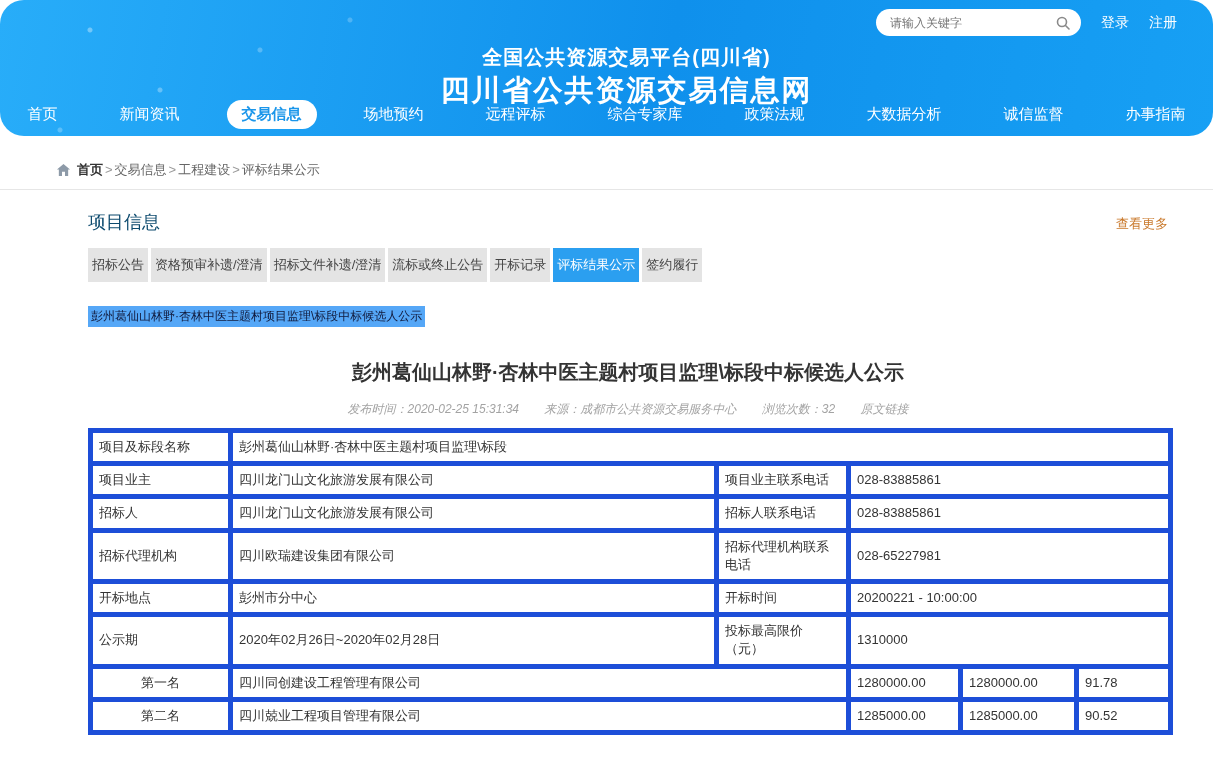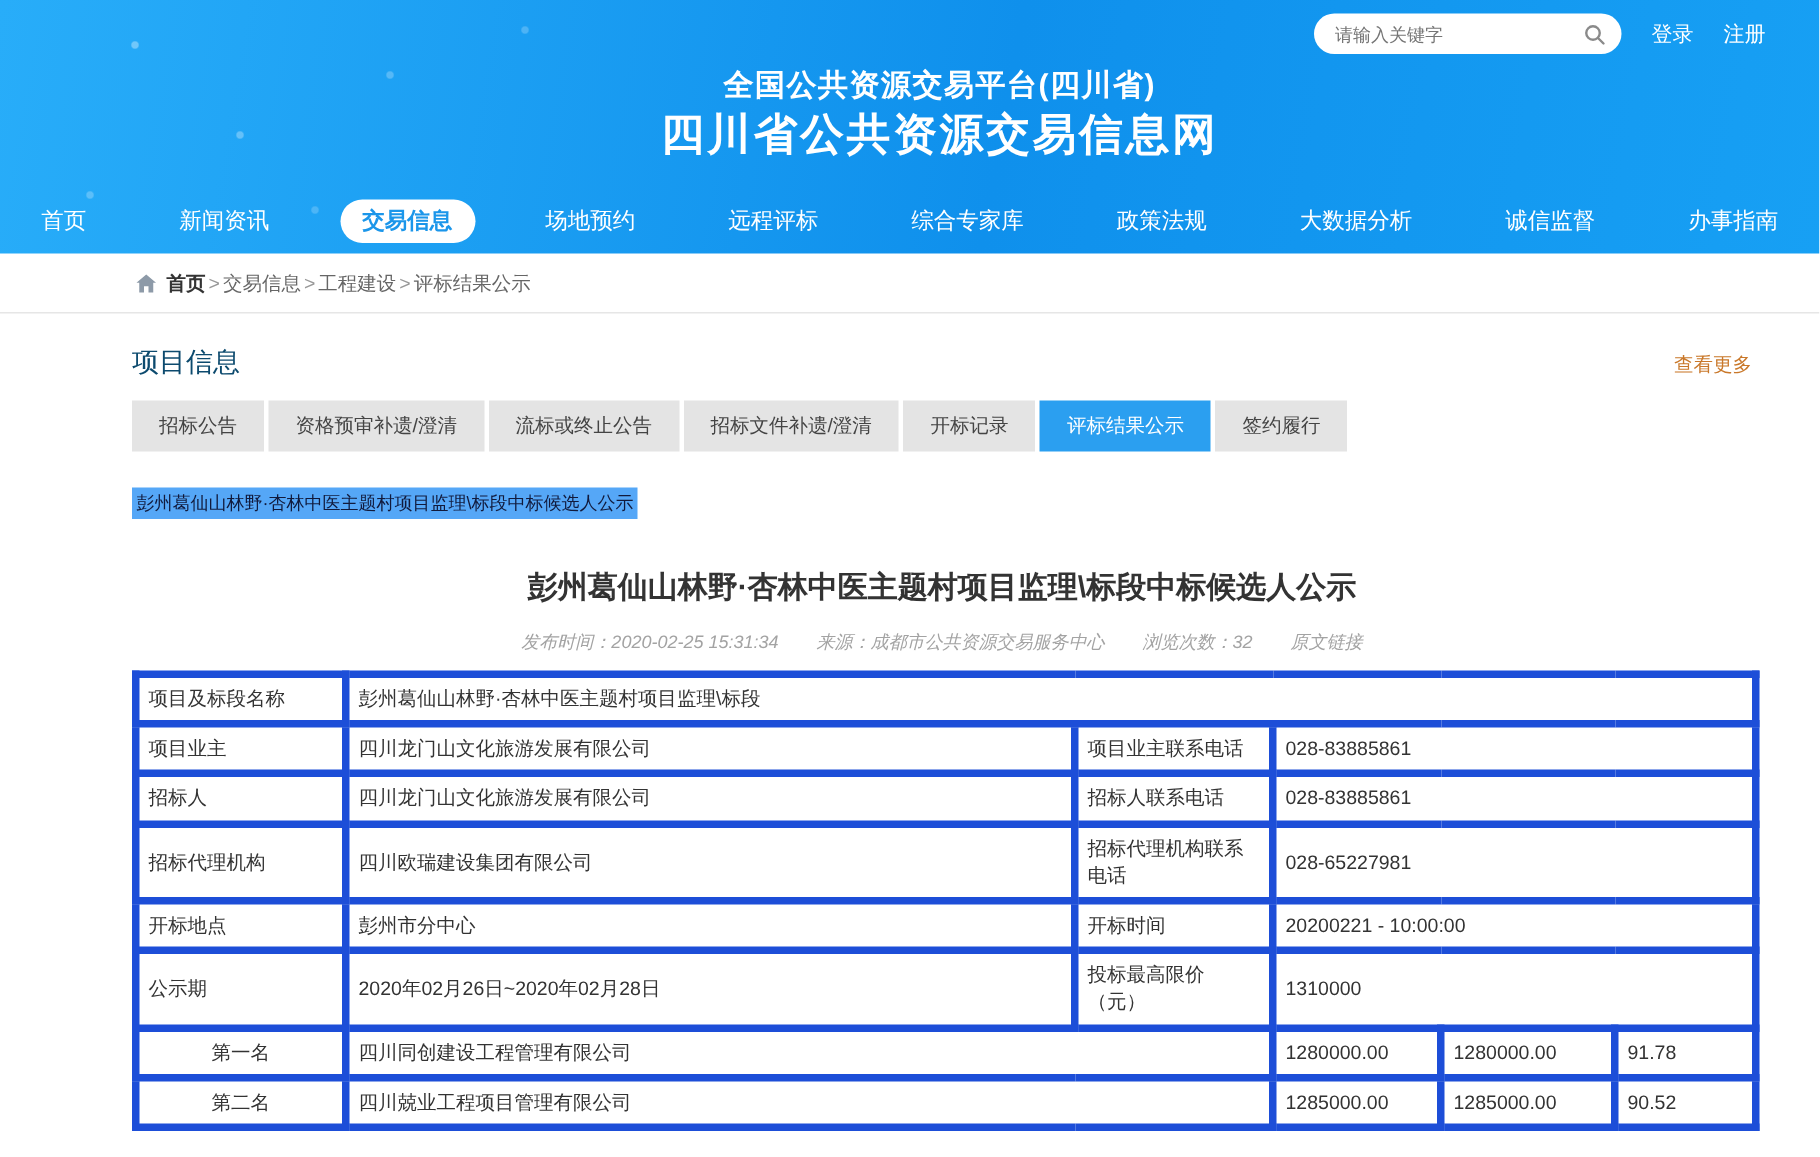--- a/index.html
+++ b/index.html
@@ -1,62 +1,63 @@
 <!DOCTYPE html>
 <html><head>
 <meta charset="utf-8">
 <style>
   * { box-sizing: border-box; margin: 0; padding: 0; }
   html, body { width: 1213px; height: 771px; overflow: hidden; background: #fff;
     font-family: "Liberation Sans", "DejaVu Sans", sans-serif; }
 
   
   .site-header {
-    position: relative; width: 100%; height: 169px; color: #fff;
+    position: relative; width: 100%; height: 136px; color: #fff;
     background:
       radial-gradient(circle at 90px 30px,  rgba(255,255,255,.35) 2px, transparent 3px),
       radial-gradient(circle at 160px 90px, rgba(255,255,255,.30) 2px, transparent 3px),
       radial-gradient(circle at 260px 50px, rgba(255,255,255,.25) 2px, transparent 3px),
       radial-gradient(circle at 60px 130px, rgba(255,255,255,.25) 2px, transparent 3px),
       radial-gradient(circle at 350px 20px, rgba(255,255,255,.22) 2px, transparent 3px),
       radial-gradient(circle at 210px 140px, rgba(255,255,255,.2) 2px, transparent 3px),
       linear-gradient(100deg, #28adf9 0%, #0f90ec 55%, #17a0f4 100%);
+    border-radius: 24px;
   }
   .header-top { position: absolute; top: 9px; right: 36px; display: flex; align-items: center; gap: 20px; }
   .search-box { width: 205px; height: 27px; background: #fff; border-radius: 14px;
     display: flex; align-items: center; padding: 0 10px 0 14px; }
   .search-box input { border: none; outline: none; flex: 1; font-size: 12px; color: #666; background: transparent;
     font-family: "Liberation Sans", "DejaVu Sans", sans-serif; }
   .search-icon { display: flex; cursor: pointer; }
   .auth-link { color: #fff; font-size: 14px; text-decoration: none; cursor: pointer; }
   .header-title { text-align: center; padding-top: 44px; line-height: 1.35; margin-left: 40px; }
   .site-subtitle { font-size: 20px; font-weight: bold; letter-spacing: 1px; }
   .site-title { font-size: 29px; font-weight: bold; letter-spacing: 2px; }
   .main-nav { position: absolute; bottom: 7px; left: 0; right: 0;
     display: flex; justify-content: center; gap: 32px; align-items: center; }
   .nav-item { color: #fff; font-size: 15px; padding: 5px 15px; border-radius: 16px;
     cursor: pointer; text-decoration: none; white-space: nowrap; }
   .nav-item.active { background: #fff; color: #1b96ea; font-weight: bold; }
 
   
   .breadcrumb-bar { height: 40px; display: flex; align-items: center; gap: 6px;
-    padding-left: 90px; background: #fff; border-bottom: 1px solid #e6e6e6;
-    font-size: 13px; color: #666; }
+    padding-left: 56px; background: #fff; border-bottom: 1px solid #e6e6e6;
+    font-size: 13px; color: #666; margin-top: 14px; }
   .crumb { cursor: pointer; }
   .crumb.first { color: #333; font-weight: bold; }
   .sep { color: #999; margin: 0 2px; }
 
   
   .main { width: 1080px; margin-left: 88px; }
   .section-head { margin-top: 20px; display: flex; justify-content: space-between; align-items: baseline; }
   .section-title { font-size: 18px; font-weight: 500; color: #0c4a6e; }
   .view-more { font-size: 13px; color: #c9782a; text-decoration: none; cursor: pointer; }
 
   .tabs { margin-top: 14px; display: flex; gap: 3px; }
-  .tab { background: #e4e4e4; color: #444; font-size: 13px; padding: 8px 18px;
+  .tab { background: #e4e4e4; color: #444; font-size: 13px; padding: 8px 4px;
     cursor: pointer; white-space: nowrap; }
   .tab.active { background: #2b9ff0; color: #fff; }
 
   .selected-line { margin-top: 24px; }
   .selected-item { display: inline-block; background: #55a7f7; color: #111a3c;
     font-size: 12px; padding: 2px 3px; cursor: pointer; }
 
   .article-title { margin-top: 32px; text-align: center; font-size: 20px;
     font-weight: bold; color: #333; }
   .article-meta { margin-top: 15px; text-align: center; font-size: 12px; color: #a3a3a3; }
@@ -117,22 +118,22 @@
 
 <main class="main">
   <div class="section-head">
     <h2 class="section-title">项目信息</h2>
     <a class="view-more">查看更多</a>
   </div>
 
   <div class="tabs" id="tabs">
       <div class="tab">招标公告</div>
       <div class="tab">资格预审补遗/澄清</div>
+      <div class="tab">招标文件补遗/澄清</div>
       <div class="tab">流标或终止公告</div>
-      <div class="tab">招标文件补遗/澄清</div>
       <div class="tab">开标记录</div>
       <div class="tab active">评标结果公示</div>
       <div class="tab">签约履行</div>
     </div>
 
   <div class="selected-line">
     <span class="selected-item">彭州葛仙山林野·杏林中医主题村项目监理\标段中标候选人公示</span>
   </div>
 
   <h1 class="article-title">彭州葛仙山林野·杏林中医主题村项目监理\标段中标候选人公示</h1>

